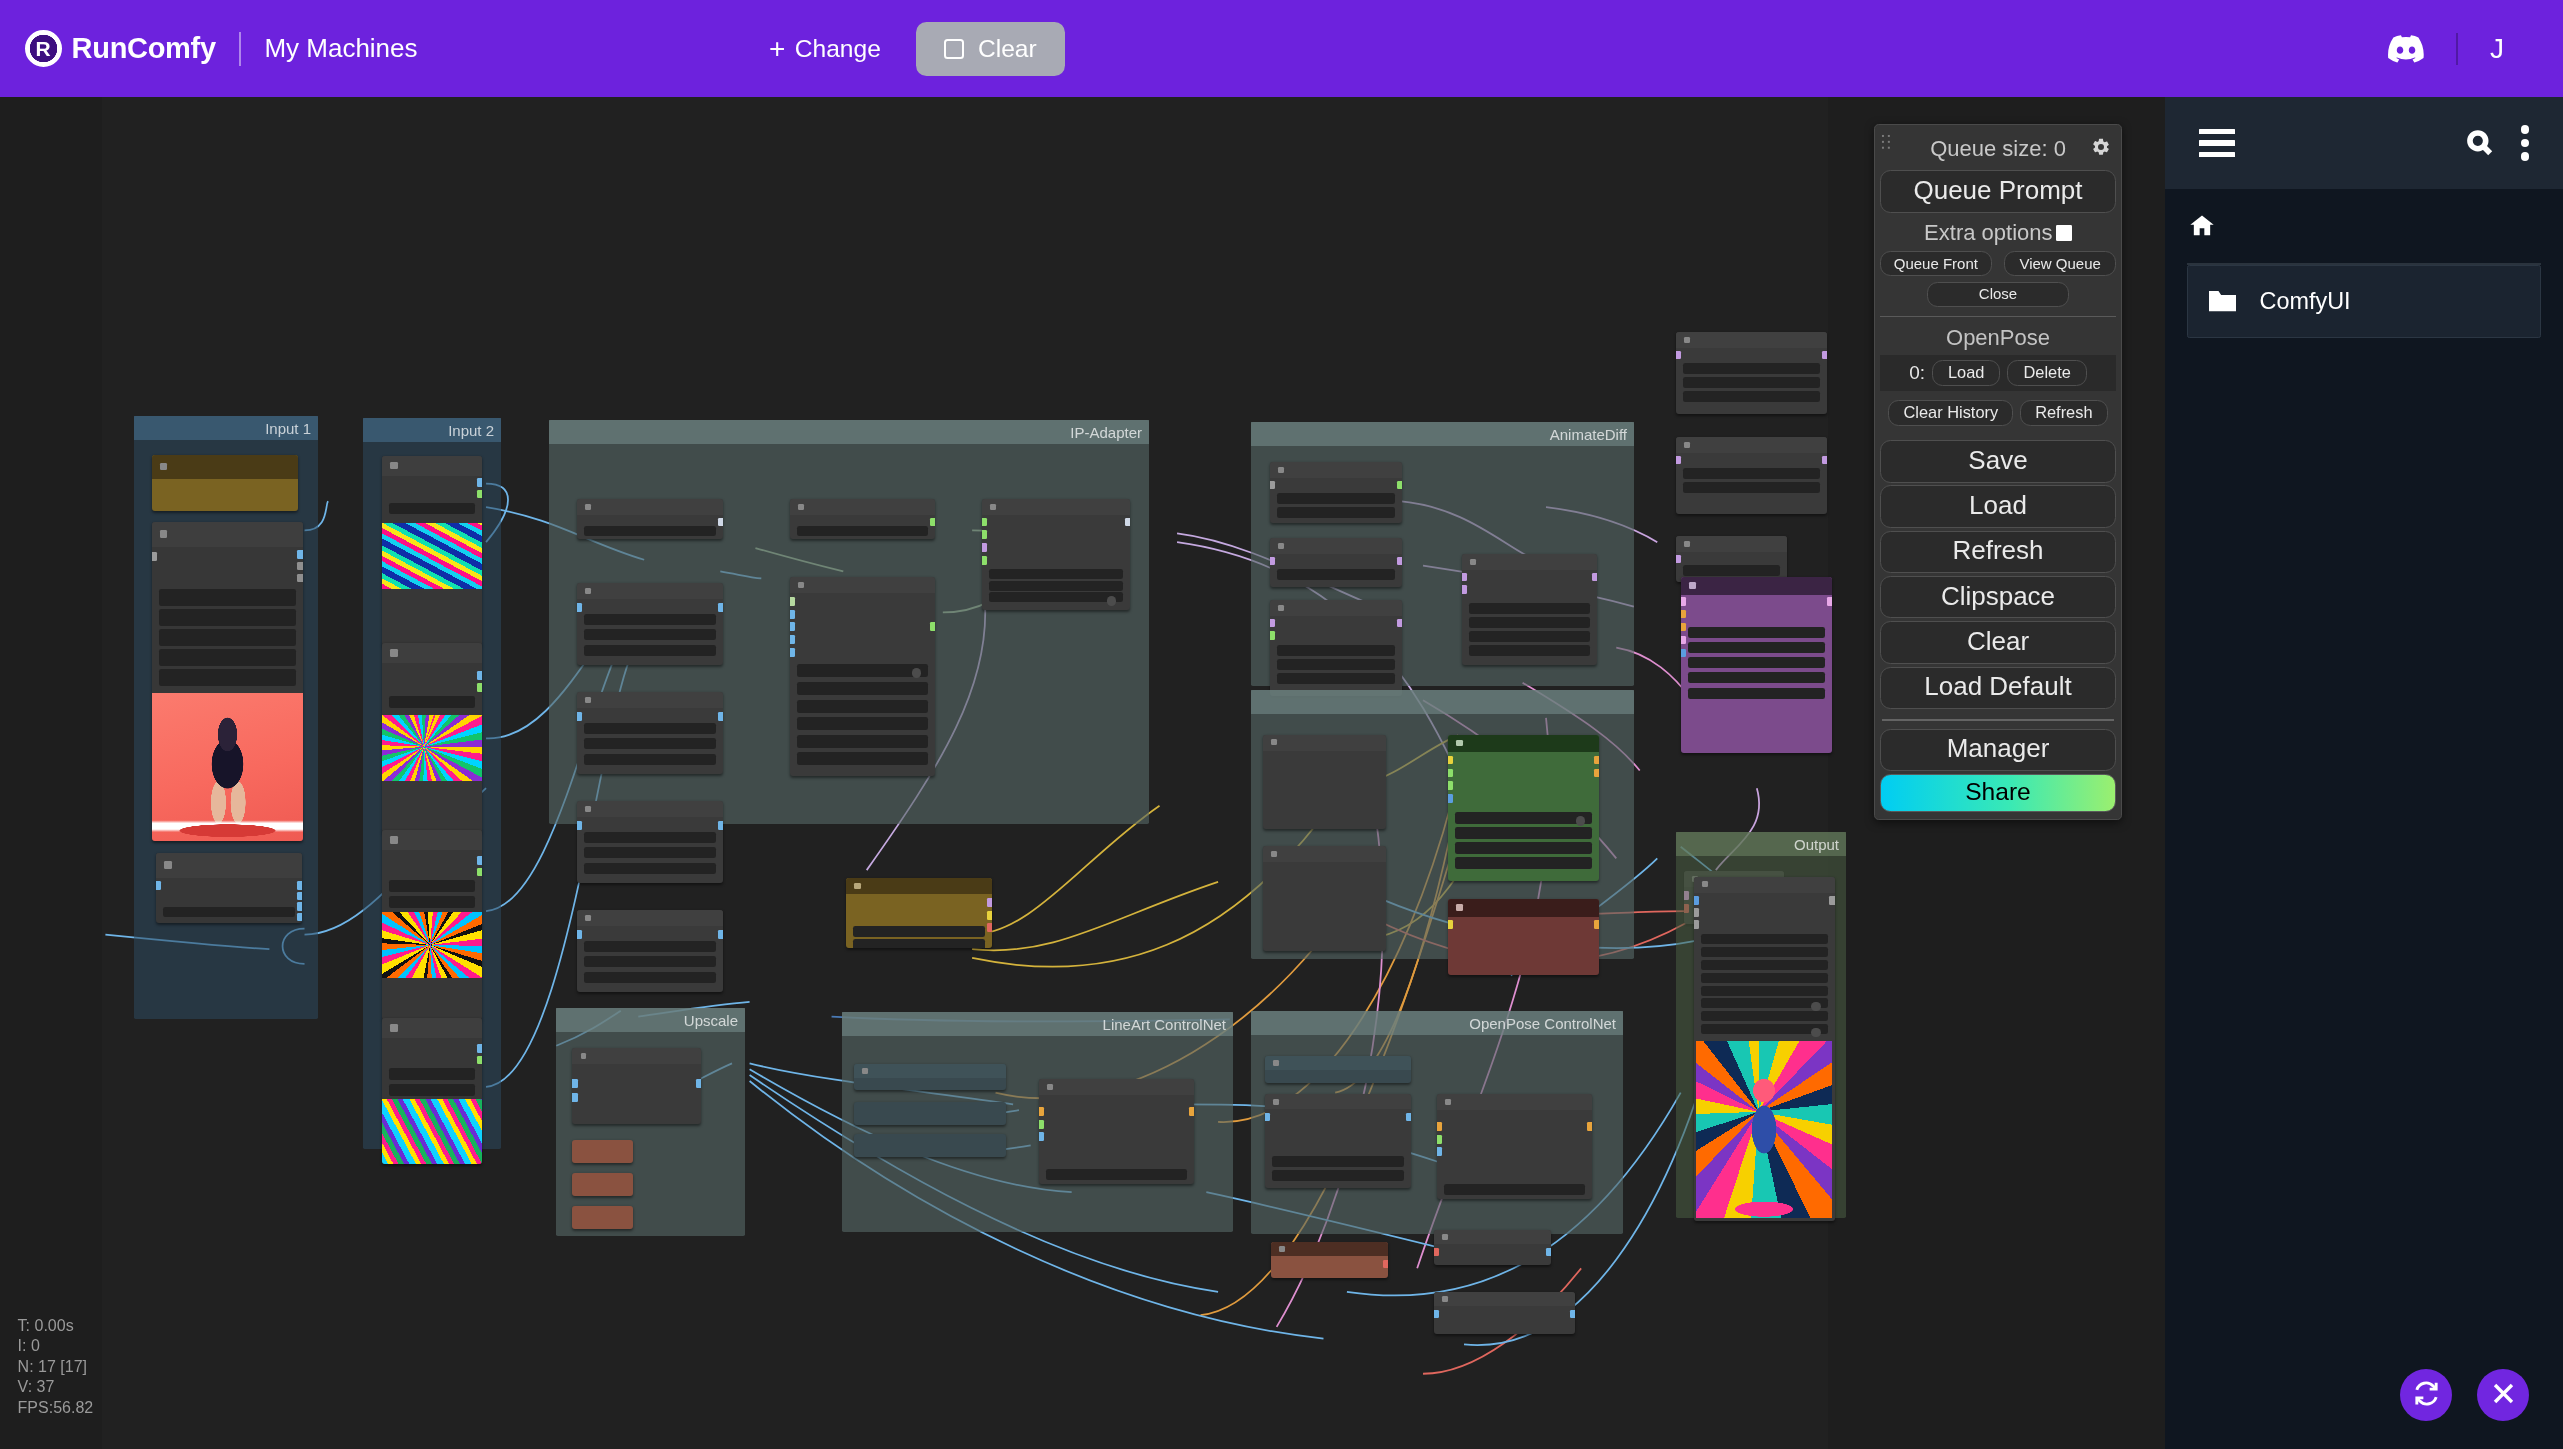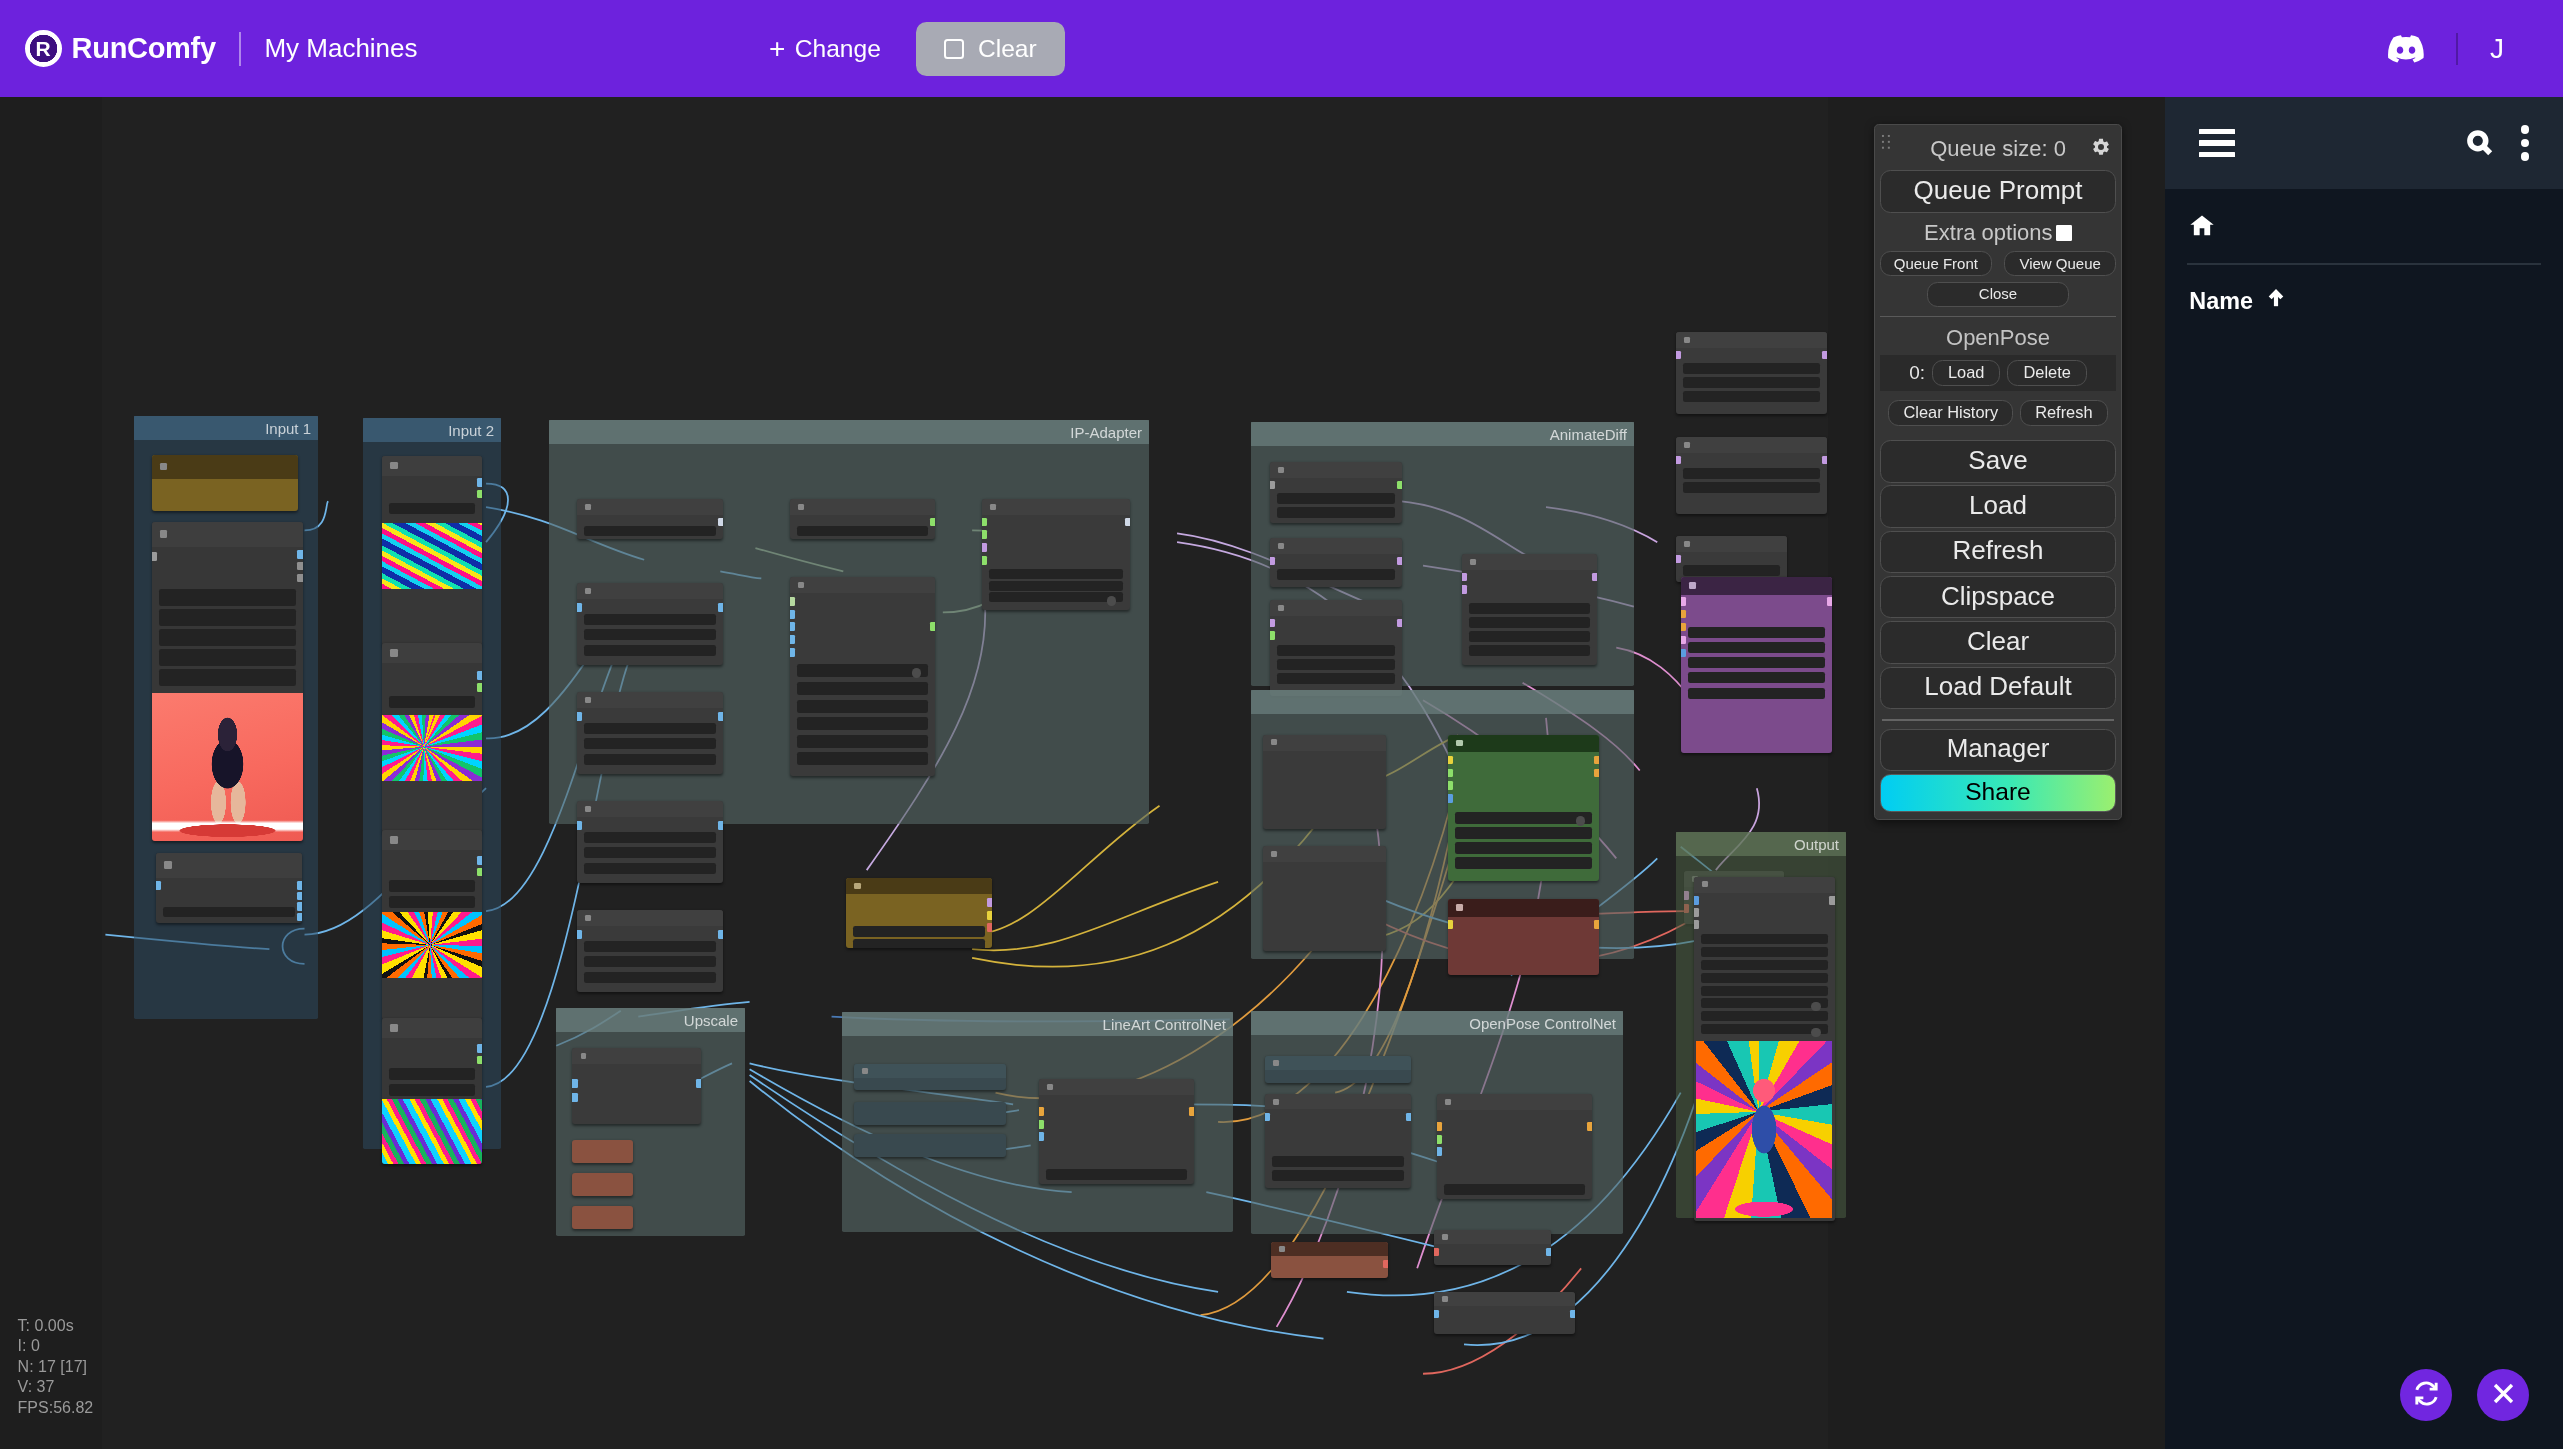--- a/index.html
+++ b/index.html
@@ -886,28 +886,27 @@
           <i></i>
         </span>
     </div>
     <div class="fb-body">
       <div class="home-ico">
         <svg viewBox="0 0 24 24">
             <path d="M12 3 2 11h3v9h5v-6h4v6h5v-9h3Z"></path>
           </svg>
       </div>
       <div class="fb-hr"></div>
-      <div class="fb-colhdr">
-        <span>Name</span>
-        <span class="arrow-up">
-          <svg viewBox="0 0 24 24">
-              <line x1="12" y1="21" x2="12" y2="4"></line>
-              <polyline points="5,11 12,4 19,11"></polyline>
+      <div class="fb-row">
+        <span class="folder-ico">
+          <svg viewBox="0 0 24 20">
+              <path d="M2 3h7l2 3h11v12H2Z"></path>
             </svg>
         </span>
+        <span class="fb-row-name">ComfyUI</span>
       </div>
     </div>
   </div>
 
   <div class="fabs">
     <button class="fab">
       <span>
         <svg viewBox="0 0 24 24" style="width:29px;height:29px;stroke:#fff;fill:none;stroke-width:2.4">
           <path d="M4 9a8 8 0 0 1 13.5-3.2L20 8"></path>
             <polyline points="20,3 20,8.4 14.6,8.4"></polyline>

